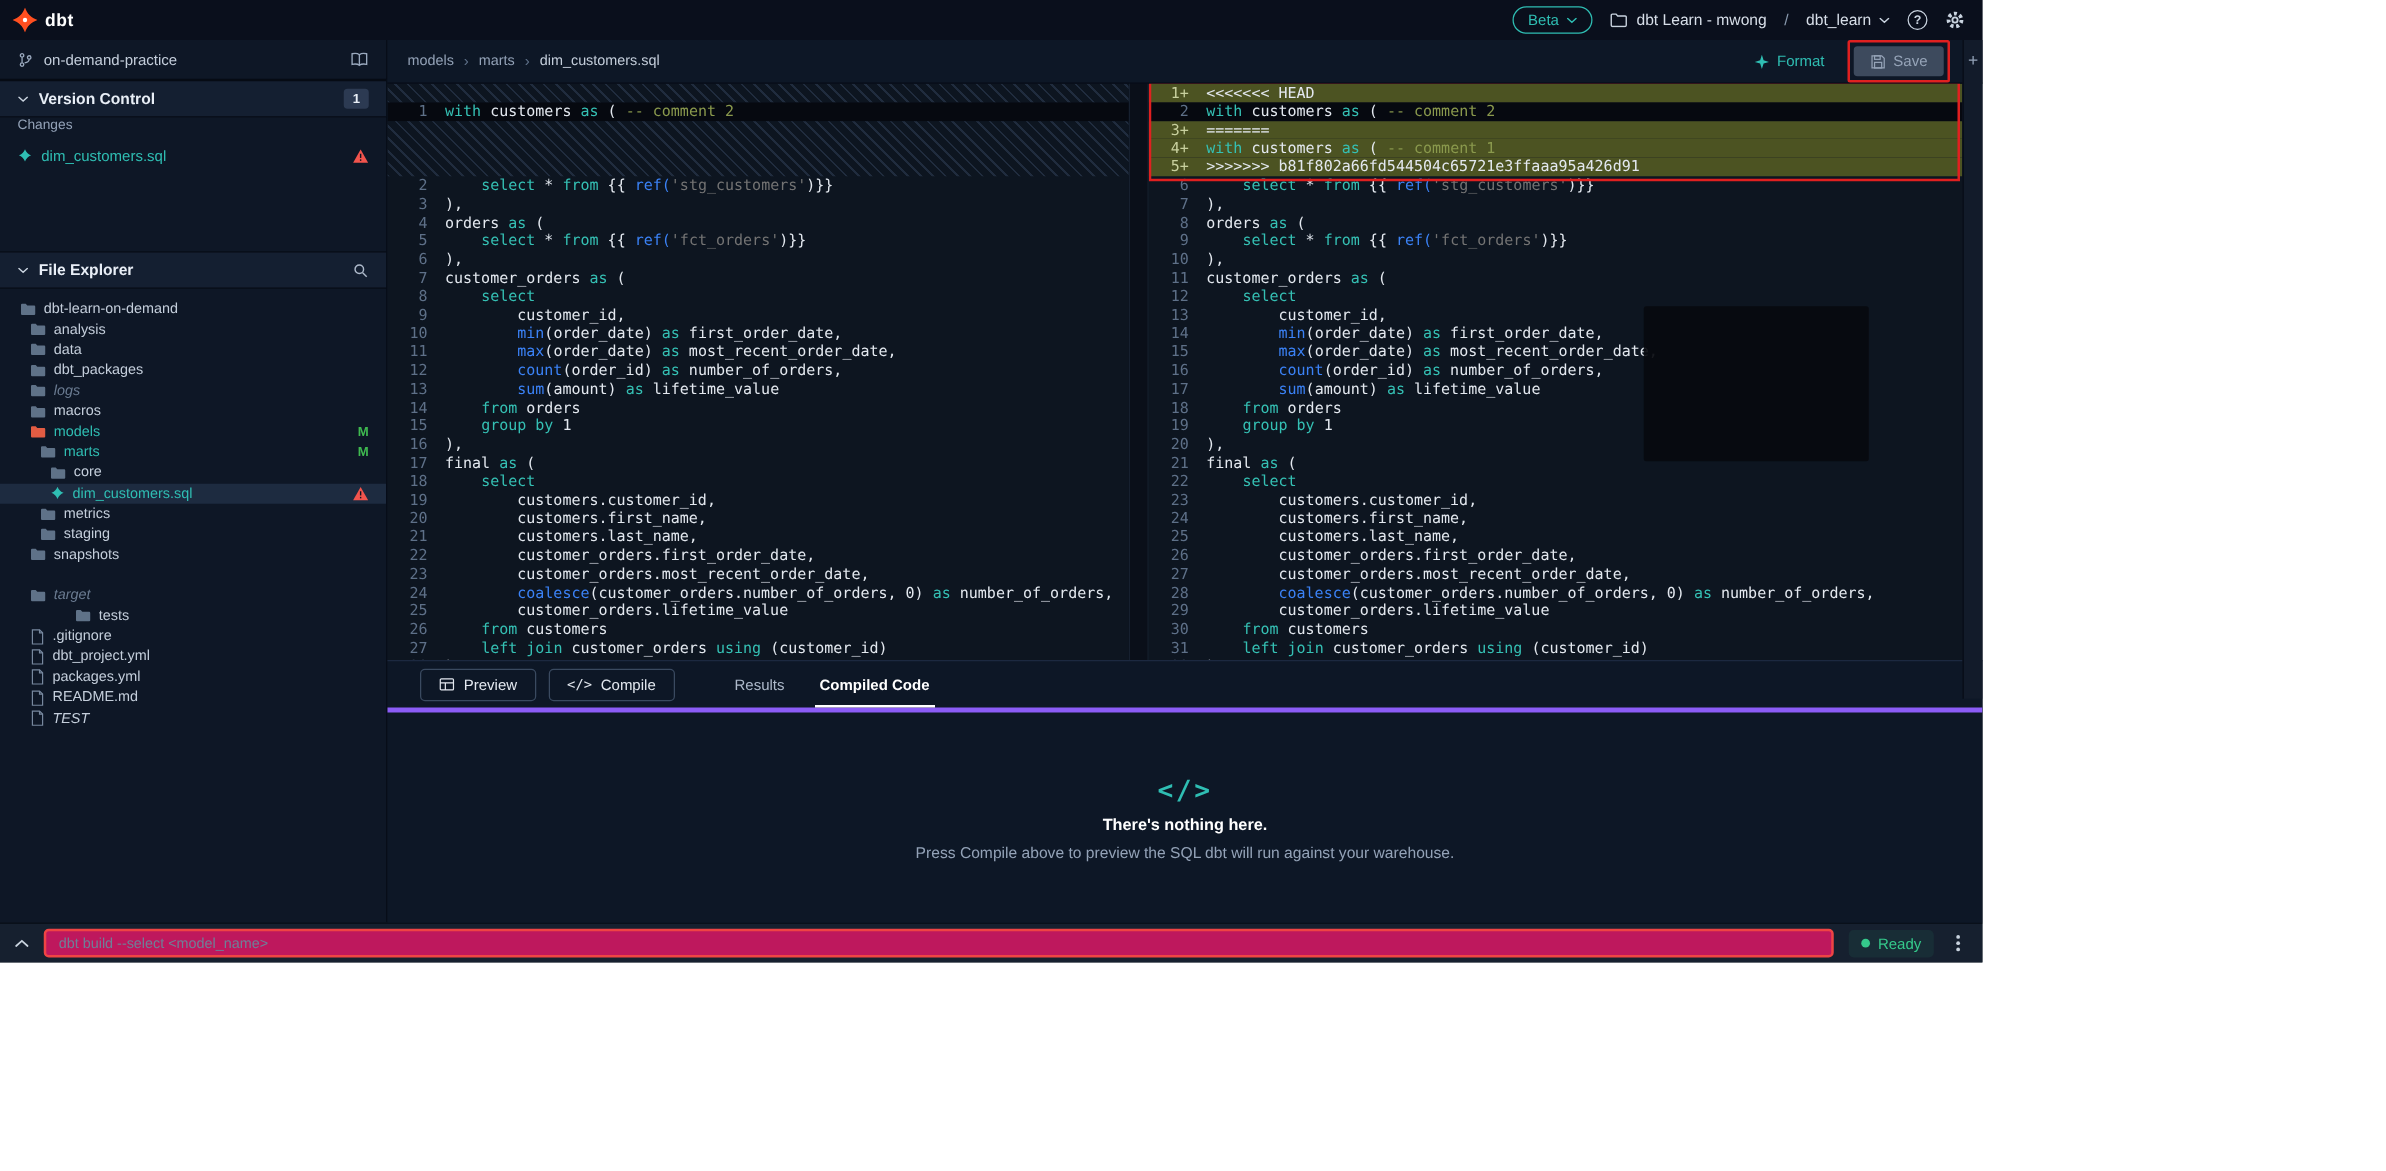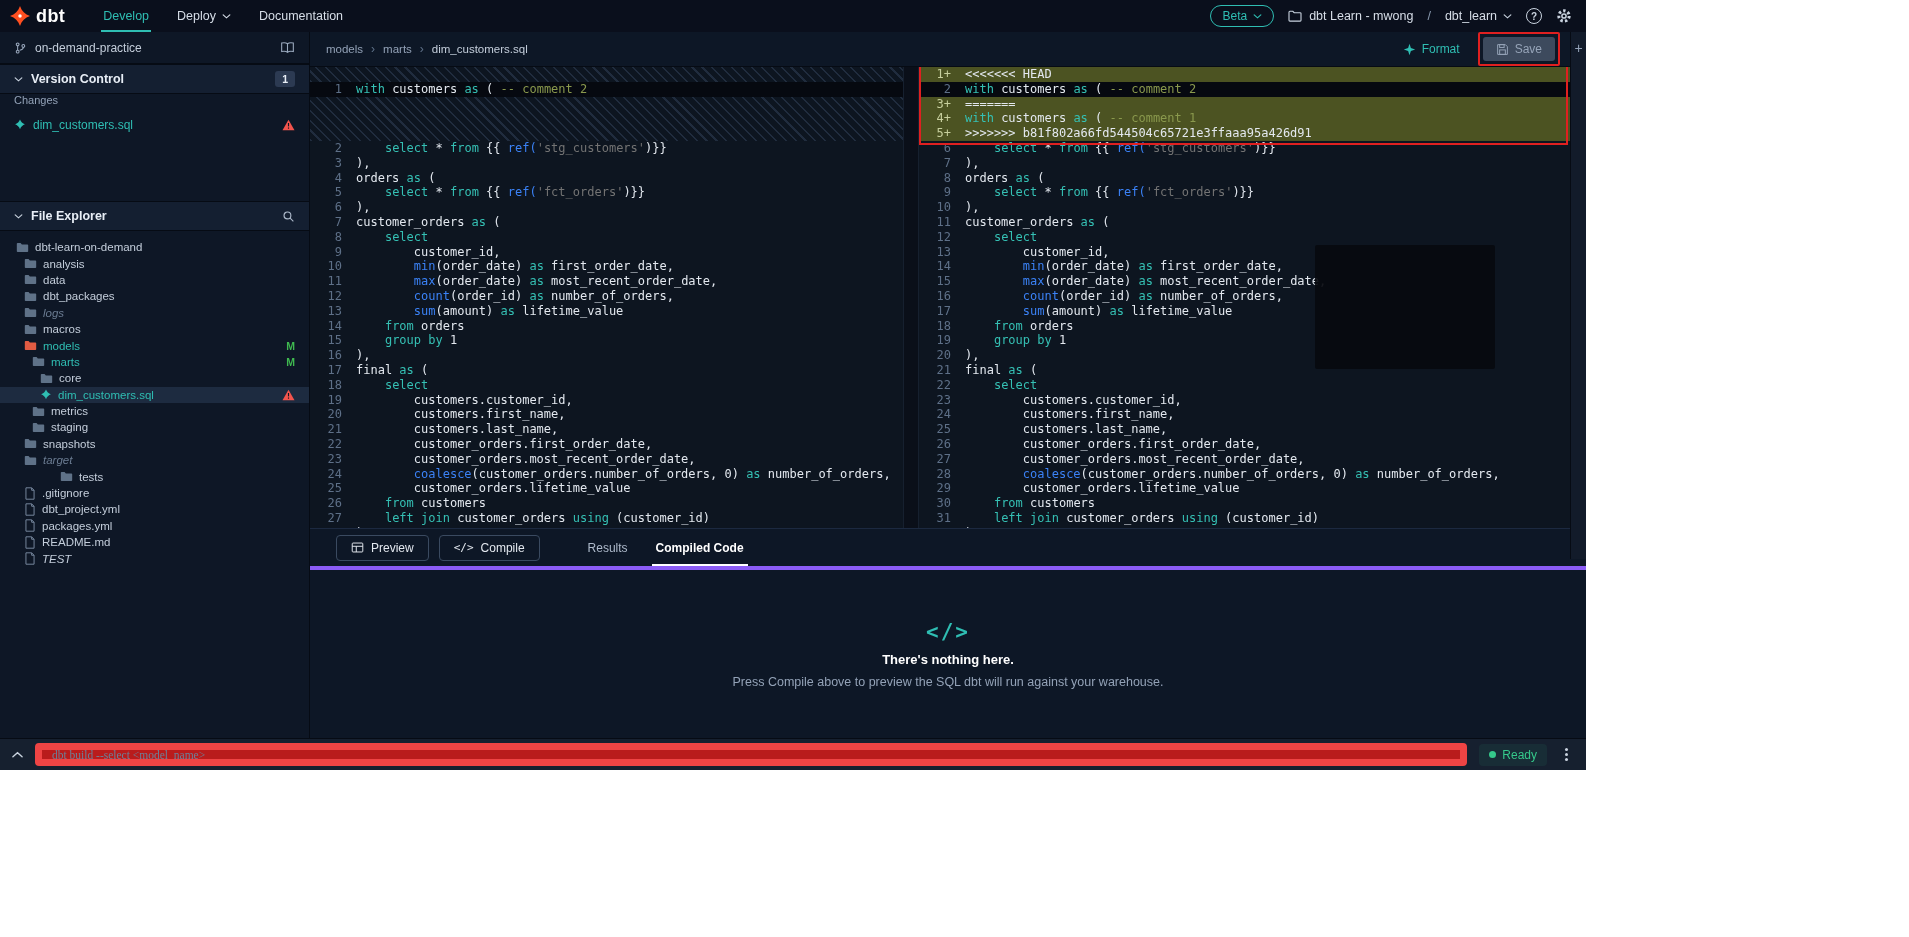--- a/index.html
+++ b/index.html
@@ -3,21 +3,21 @@
 <meta charset="utf-8">
 <style>
   * { margin:0; padding:0; box-sizing:border-box; }
   html,body { width:1909px; height:937px; background:#ffffff; font-family:"Liberation Sans",sans-serif; }
   .app { position:absolute; top:0; left:0; width:1586px; height:770px; display:flex; flex-direction:column; overflow:hidden; background:#0D1520; }
 
   
   .navbar { flex:0 0 32px; background:#0A0F1C; display:flex; align-items:center; justify-content:space-between; padding:0 14px 0 10px; }
   .nav-left { display:flex; align-items:center; height:100%; }
   .logo { display:flex; align-items:center; gap:6px; margin-right:24px; cursor:pointer; }
-  .logo-text { color:#fff; font-weight:bold; font-size:18px; letter-spacing:.4px; }
+  .logo-text { color:#fff; font-weight:bold; font-size:14px; letter-spacing:.4px; }
   .nav-menu { display:flex; height:100%; }
   .nav-item { display:flex; align-items:center; gap:6px; padding:0 14px; color:#D7DEE8; font-size:12.5px; height:100%; position:relative; cursor:pointer; }
   .nav-item.active { color:#2FBEB3; }
   .nav-item.active::after { content:""; position:absolute; left:12px; right:12px; bottom:0; height:2px; background:#2FBEB3; }
   .nav-right { display:flex; align-items:center; gap:14px; color:#D7DEE8; font-size:12.5px; }
   .beta-pill { display:flex; align-items:center; gap:6px; border:1px solid #2FBEB3; color:#2FBEB3; background:transparent; border-radius:12px; padding:3px 11px; font-size:12px; font-family:inherit; cursor:pointer; }
   .account { display:flex; align-items:center; gap:7px; cursor:pointer; }
   .path-sep { color:#8B9BB0; }
   .project { display:flex; gap:6px; align-items:center; cursor:pointer; }
   .help { width:16px; height:16px; border:1.4px solid #C9D3DF; border-radius:50%; font-size:10px; display:flex; align-items:center; justify-content:center; color:#C9D3DF; font-weight:bold; cursor:pointer; }
@@ -94,54 +94,40 @@
   .panel-tab { display:flex; align-items:center; padding:0 14px; font-size:12px; color:#AEBACB; position:relative; cursor:pointer; }
   .panel-tab.active { color:#fff; font-weight:bold; }
   .panel-tab.active::after { content:""; position:absolute; bottom:0; left:10px; right:10px; height:2px; background:#fff; }
   .empty-state { flex:1; display:flex; flex-direction:column; align-items:center; justify-content:center; gap:8px; }
   .empty-icon { font-family:"DejaVu Sans Mono",monospace; color:#2FBEB3; font-size:21px; font-weight:bold; letter-spacing:2px; }
   .empty-title { color:#fff; font-size:13px; font-weight:bold; }
   .empty-sub { color:#93A2B7; font-size:12.5px; }
 
   
   .command-bar { flex:0 0 32px; background:#16202F; display:flex; align-items:center; gap:12px; padding:0 12px; border-top:1px solid #060B14; }
-  .command-input { flex:1; height:23px; background:#b91c1c; border:7px solid #ef4444; border-radius:4px; color:#C4CEDB; font-family:Liberation Serif, serif; font-size:11.5px; padding:0 10px; }
+  .command-input { flex:1; height:23px; background:#be185d; border:2px solid #ef4444; border-radius:4px; color:#C4CEDB; font-family:Liberation Sans, sans-serif; font-size:11.5px; padding:0 10px; }
   .command-input::placeholder { color:#6E8098; }
   .status-pill { display:flex; align-items:center; gap:6px; color:#35C98B; font-size:12px; background:rgba(53,201,139,.08); border-radius:4px; padding:4px 10px; cursor:pointer; }
   .status-dot { width:7px; height:7px; border-radius:50%; background:#35C98B; }
   .kebab { width:3px; height:3px; border-radius:50%; background:#C9D3DF; box-shadow:0 -5px 0 #C9D3DF,0 5px 0 #C9D3DF; margin:0 6px; cursor:pointer; }
 </style>
 </head>
 <body>
 
 <div class="app">
 
   <header class="navbar">
     <div class="nav-left">
       <div class="logo">
         <svg width="20" height="20" viewBox="0 0 24 24">
             <path d="M12 0C14 6 18 10 24 12 18 14 14 18 12 24 10 18 6 14 0 12 6 10 10 6 12 0Z" fill="#FF4F20"></path>
             <circle cx="12" cy="12" r="2.1" fill="#fff"></circle>
           </svg>
         <span class="logo-text">dbt</span>
       </div>
-      <nav class="nav-menu" id="nav-menu">
-          <div class="nav-item active">
-            <span>Develop</span>
-          </div>
-          <div class="nav-item">
-            <span>Deploy</span>
-            <svg width="9" height="5" viewBox="0 0 10 6" fill="none" stroke="currentColor" stroke-width="1.4" stroke-linecap="round">
-              <path d="M1 1l4 3.6L9 1"></path>
-            </svg>
-          </div>
-          <div class="nav-item">
-            <span>Documentation</span>
-          </div>
-        </nav>
     </div>
     <div class="nav-right">
       <button class="beta-pill">
         <span>Beta</span>
         <svg width="9" height="5" viewBox="0 0 10 6" fill="none" stroke="currentColor" stroke-width="1.4" stroke-linecap="round">
             <path d="M1 1l4 3.6L9 1"></path>
           </svg>
       </button>
       <div class="account">
         <svg width="14" height="12" viewBox="0 0 16 14" fill="none" stroke="#C9D3DF" stroke-width="1.3">
@@ -299,21 +285,21 @@
               <path d="M1 3.5A1 1 0 012 2.5h3.6l1.6 1.8H14a1 1 0 011 1v7.2a1 1 0 01-1 1H2a1 1 0 01-1-1z" fill="#5F7288"></path>
             </svg>
             <span class="tree-label">staging</span>
           </div>
           <div class="tree-row" style="padding-left: 24px;">
             <svg width="13" height="13" viewBox="0 0 16 16">
               <path d="M1 3.5A1 1 0 012 2.5h3.6l1.6 1.8H14a1 1 0 011 1v7.2a1 1 0 01-1 1H2a1 1 0 01-1-1z" fill="#5F7288"></path>
             </svg>
             <span class="tree-label">snapshots</span>
           </div>
-          <div class="tree-row muted" style="padding-left: 24px;">
+          <div class="tree-row muted" style="padding-left: 24px; margin-top: 16px;">
             <svg width="13" height="13" viewBox="0 0 16 16">
               <path d="M1 3.5A1 1 0 012 2.5h3.6l1.6 1.8H14a1 1 0 011 1v7.2a1 1 0 01-1 1H2a1 1 0 01-1-1z" fill="#5F7288"></path>
             </svg>
             <span class="tree-label">target</span>
           </div>
           <div class="tree-row" style="padding-left: 24px; margin-left: 36px;">
             <svg width="13" height="13" viewBox="0 0 16 16">
               <path d="M1 3.5A1 1 0 012 2.5h3.6l1.6 1.8H14a1 1 0 011 1v7.2a1 1 0 01-1 1H2a1 1 0 01-1-1z" fill="#5F7288"></path>
             </svg>
             <span class="tree-label">tests</span>

